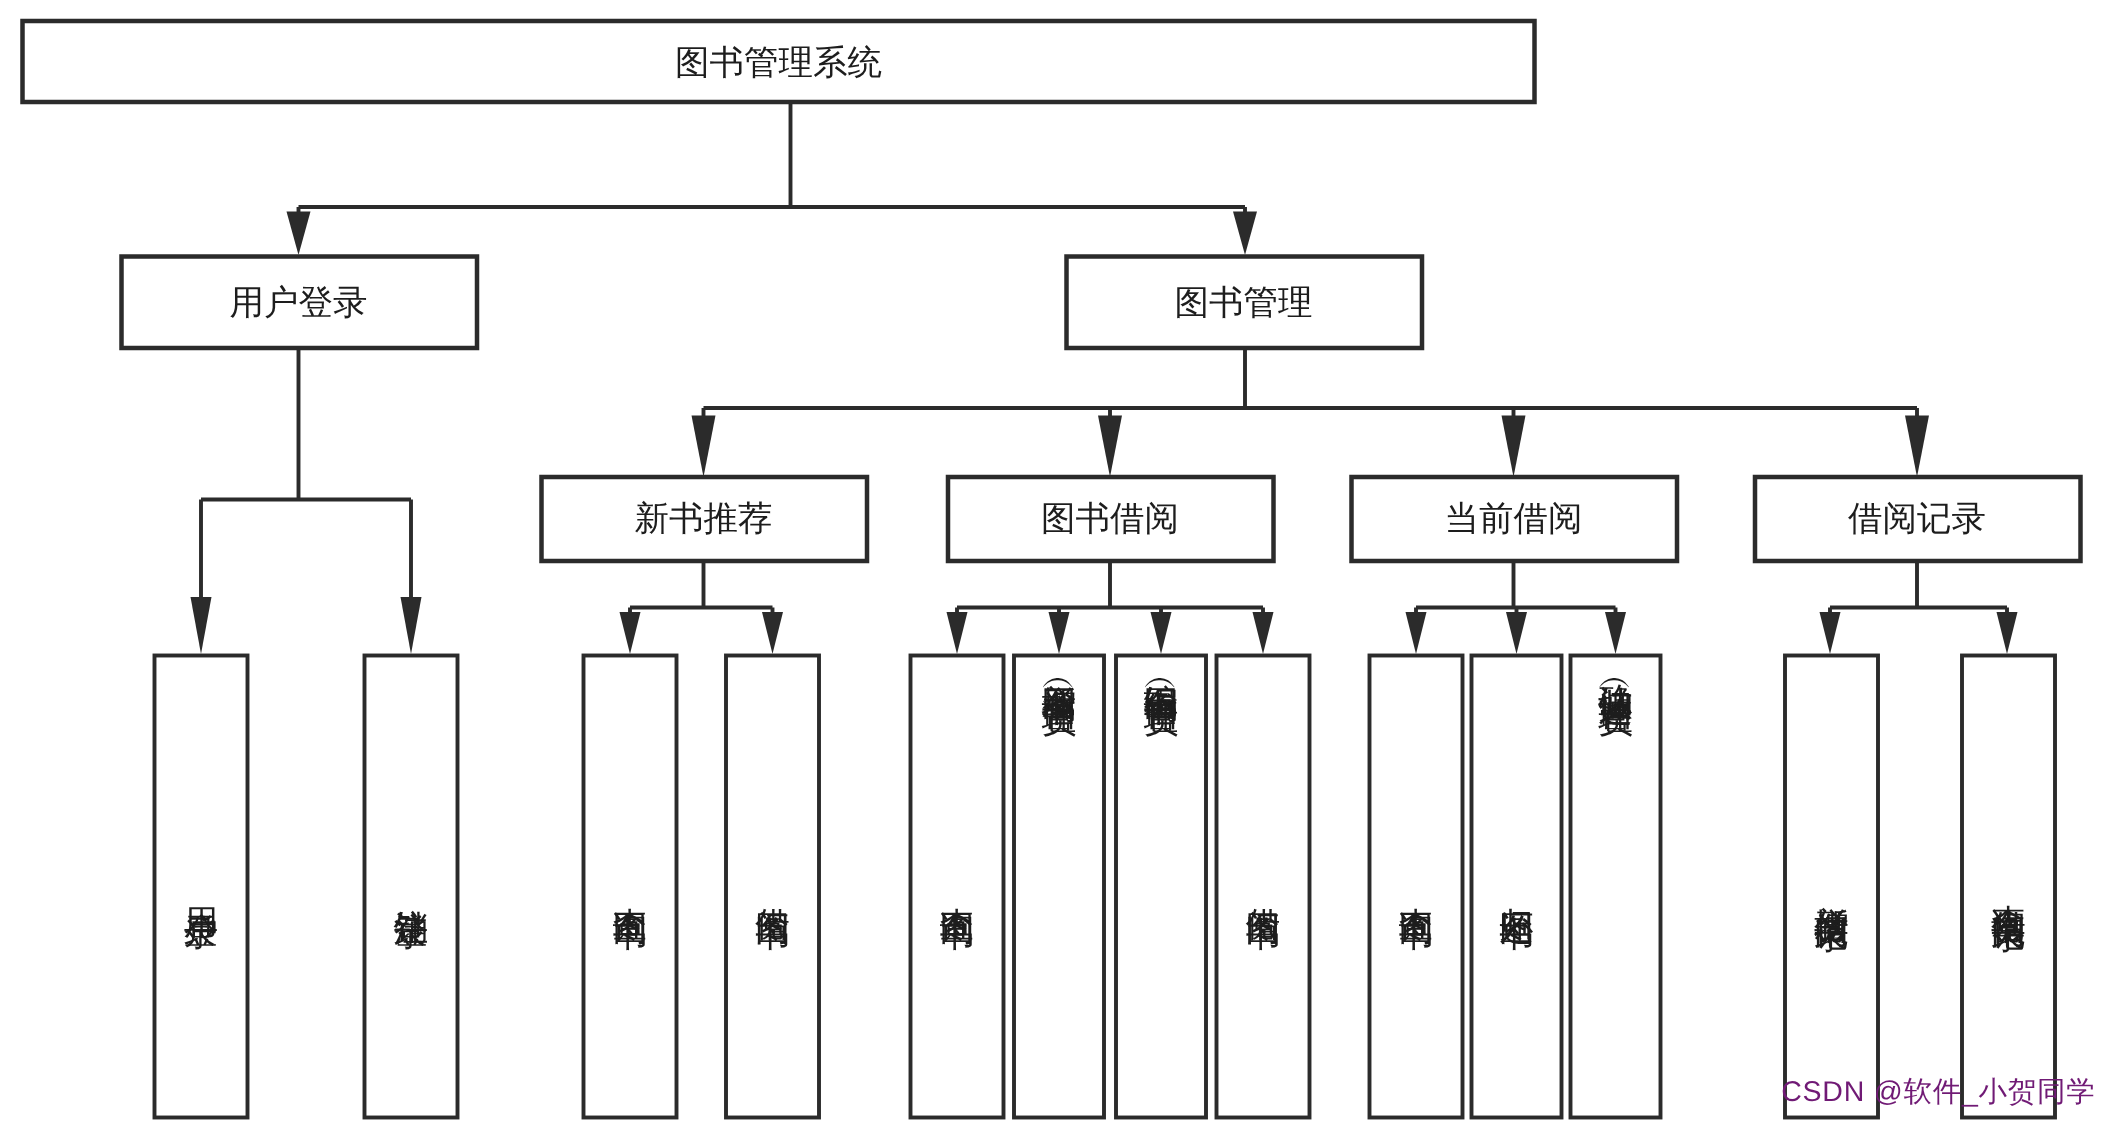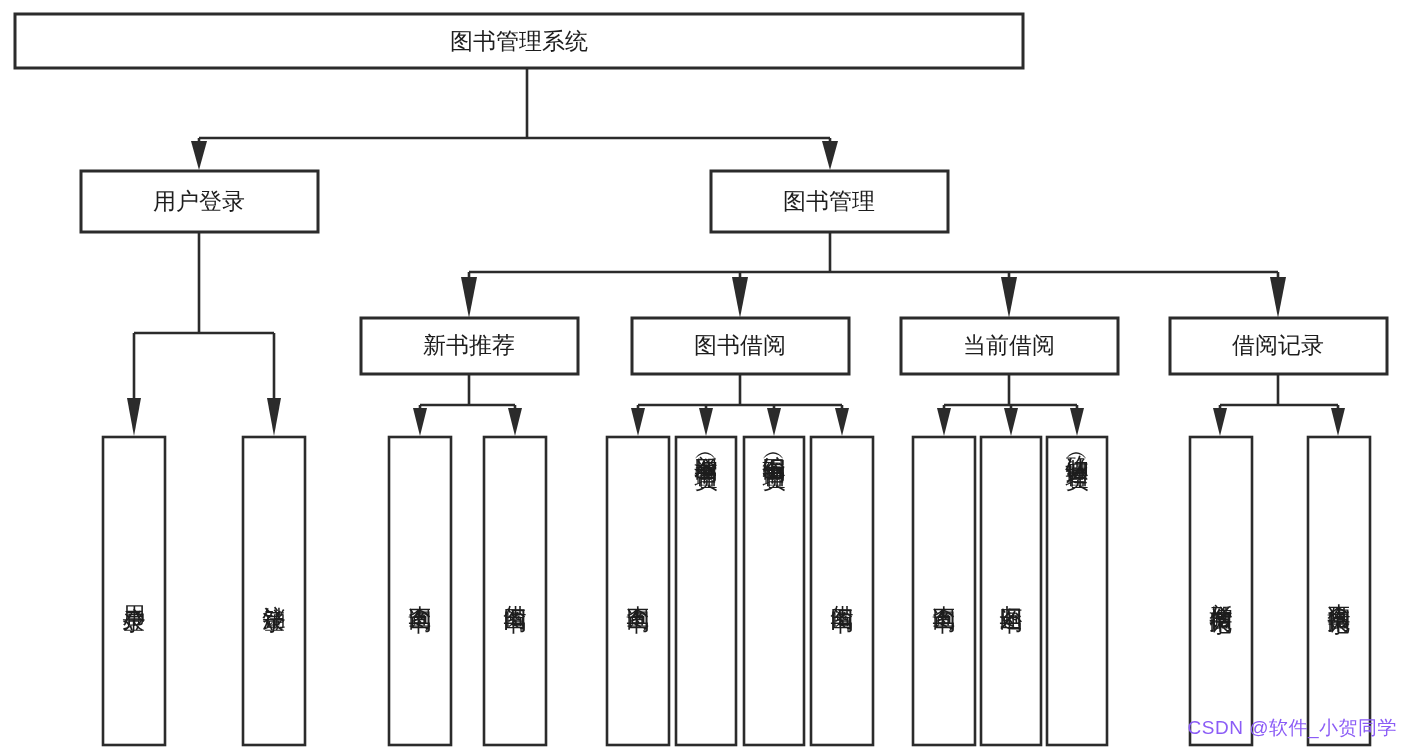--- a/index.html
+++ b/index.html
@@ -67,21 +67,21 @@
     letter-spacing: 2px;
     white-space: pre;
     text-align: center;
   }
   .watermark {
     position: absolute;
     right: 8px;
     bottom: 6px;
     font-family: "Liberation Sans", "DejaVu Sans", sans-serif;
     font-size: 19px;
-    color: #8b5cf6;
+    color: #701a75;
     letter-spacing: 0.5px;
     white-space: nowrap;
   }
 </style>
 </head>
 <body>
 
 <div id="diagram-root">
 
   <svg class="flow" viewBox="0 0 1405 747">

